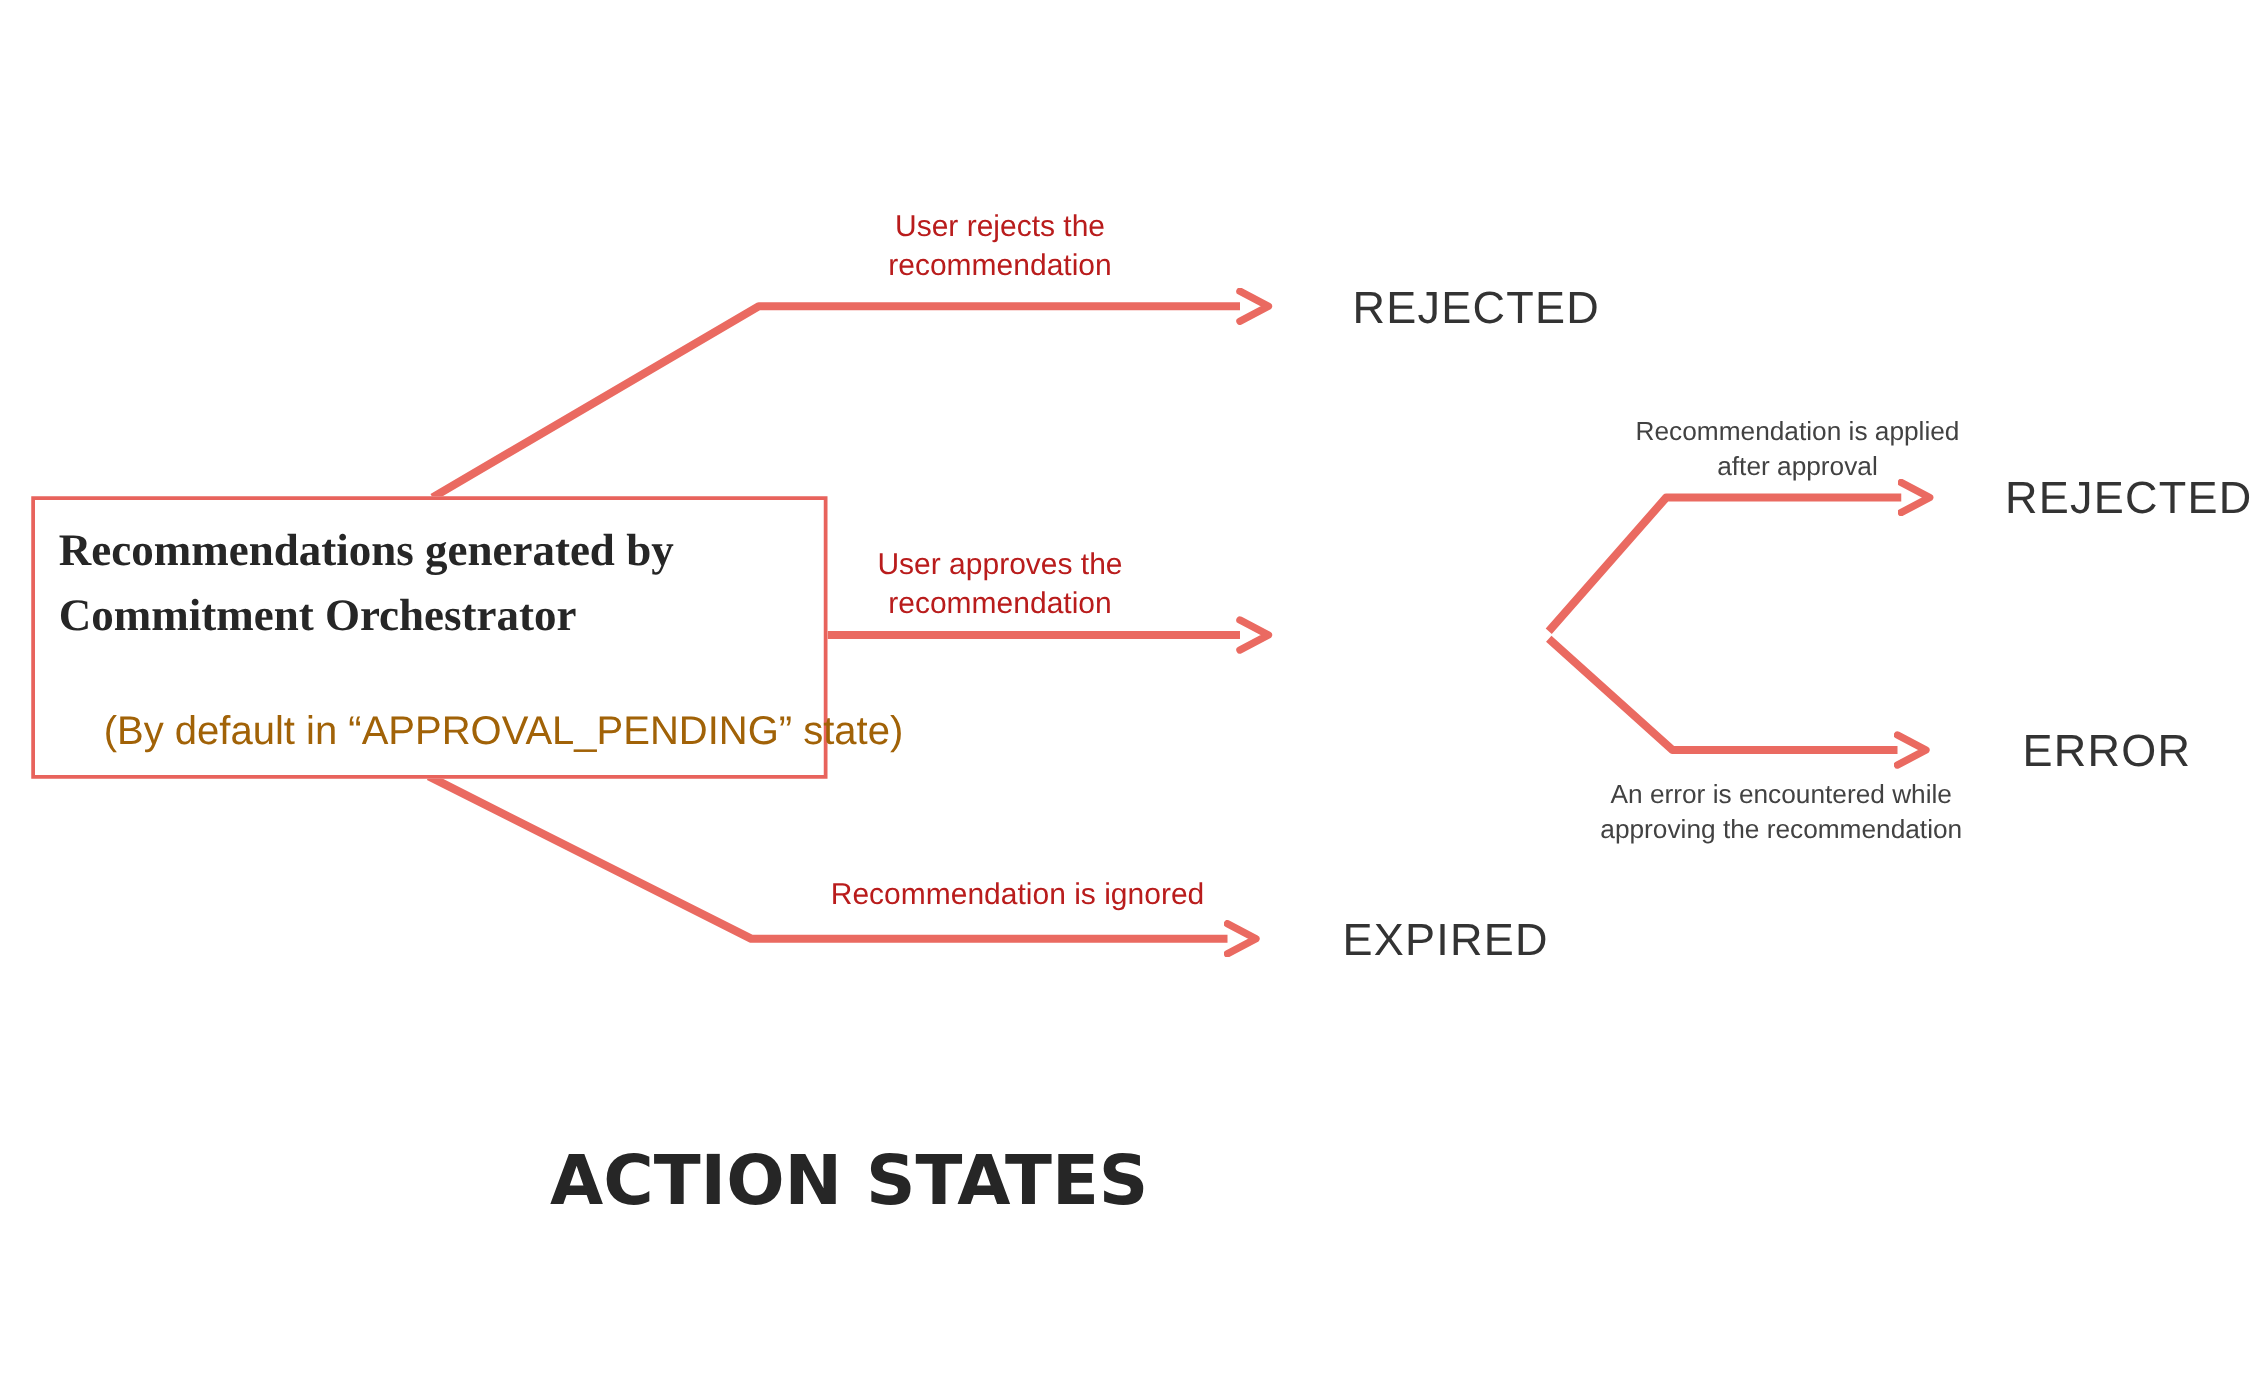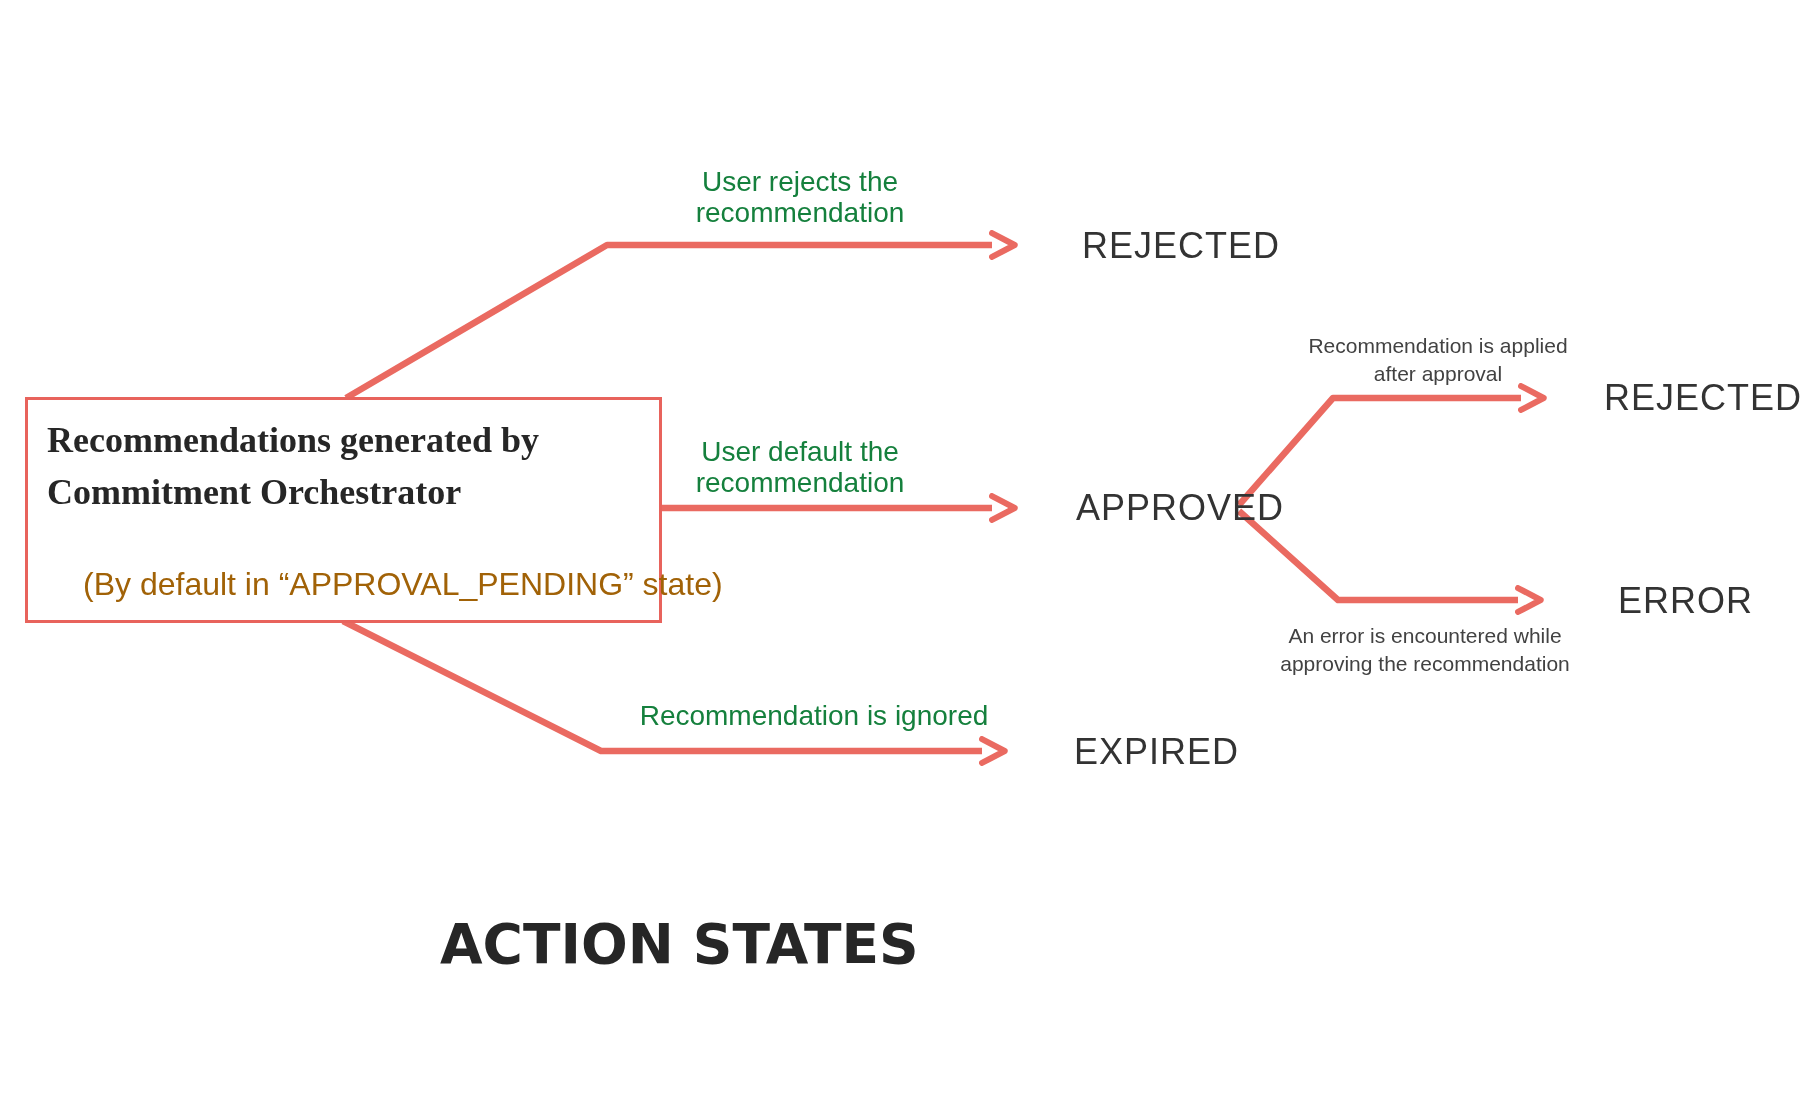--- a/index.html
+++ b/index.html
@@ -18,22 +18,22 @@
   .src-heading{
     position:absolute;left:19px;top:14px;width:565px;
     font-size:36px;line-height:52px;font-weight:bold;color:#262626;
     font-family:Liberation Serif, serif;
   }
   .src-subtext{
     position:absolute;left:8px;top:166px;width:620px;white-space:nowrap;
     font-size:32px;color:#a16207;font-weight:400;margin-left:47px;
   }
   .edge-label{
-    position:absolute;text-align:center;color:#15803d;
-    font-size:28px;line-height:31px;
+    position:absolute;text-align:center;color:#b91c1c;
+    font-size:24px;line-height:31px;
   }
   .edge-label.small{font-size:21px;line-height:28px;color:#424242;}
   .state-label{
     position:absolute;transform:translateY(-50%);
     font-size:36px;letter-spacing:1px;color:#333333;white-space:nowrap;
     font-weight:400;
     margin-left:44px;
   }
   .diagram-title{
     position:absolute;left:440px;top:912px;width:1000px;text-align:left;
@@ -61,31 +61,30 @@
     </g>
   </svg>
 
   <div class="src-box">
     <div class="src-heading">Recommendations generated by Commitment Orchestrator</div>
     <div class="src-subtext">(By default in “APPROVAL_PENDING” state)</div>
   </div>
 
   <div class="edge-label" style="left:660px;top:166px;width:280px;">User rejects the recommendation</div>
 
-  <div class="edge-label" style="left:660px;top:436px;width:280px;">User default the recommendation</div>
+  <div class="edge-label" style="left:660px;top:436px;width:280px;">User approves the recommendation</div>
 
   <div class="edge-label small" style="left:1308px;top:332px;width:260px;">Recommendation is applied after approval</div>
 
   <div class="edge-label small" style="left:1265px;top:622px;width:320px;">An error is encountered while approving the recommendation</div>
 
   <div class="edge-label" style="left:614px;top:700px;width:400px;">Recommendation is ignored</div>
 
   <div class="state-label" style="left:1038px;top:246px;">REJECTED</div>
 
-  <div class="state-label" style="left:1032px;top:508px;">APPROVED</div>
 
   <div class="state-label" style="left:1560px;top:398px;">REJECTED</div>
 
   <div class="state-label" style="left:1574px;top:601px;">ERROR</div>
 
   <div class="state-label" style="left:1030px;top:752px;">EXPIRED</div>
 
   <div class="diagram-title">ACTION STATES</div>
 
 </div>

